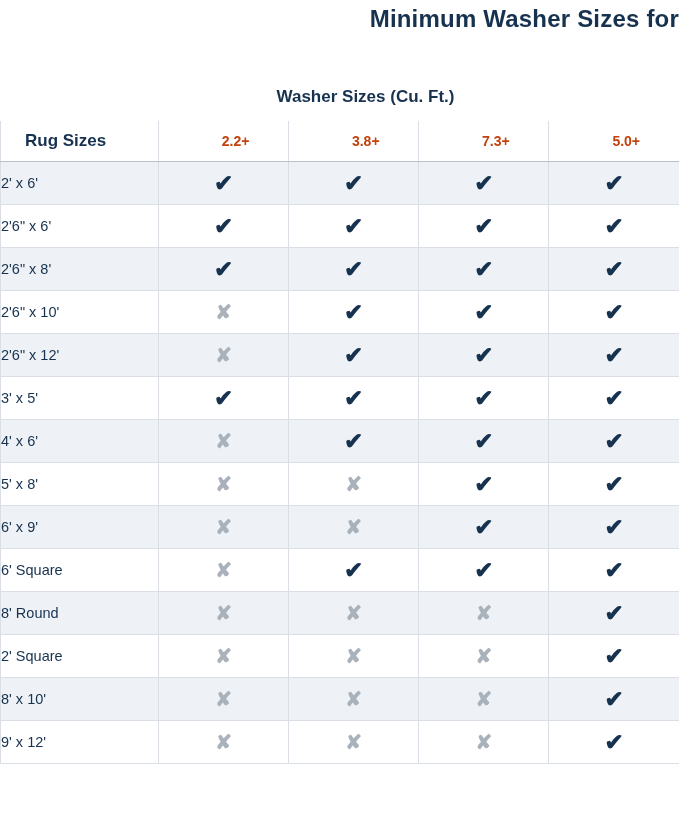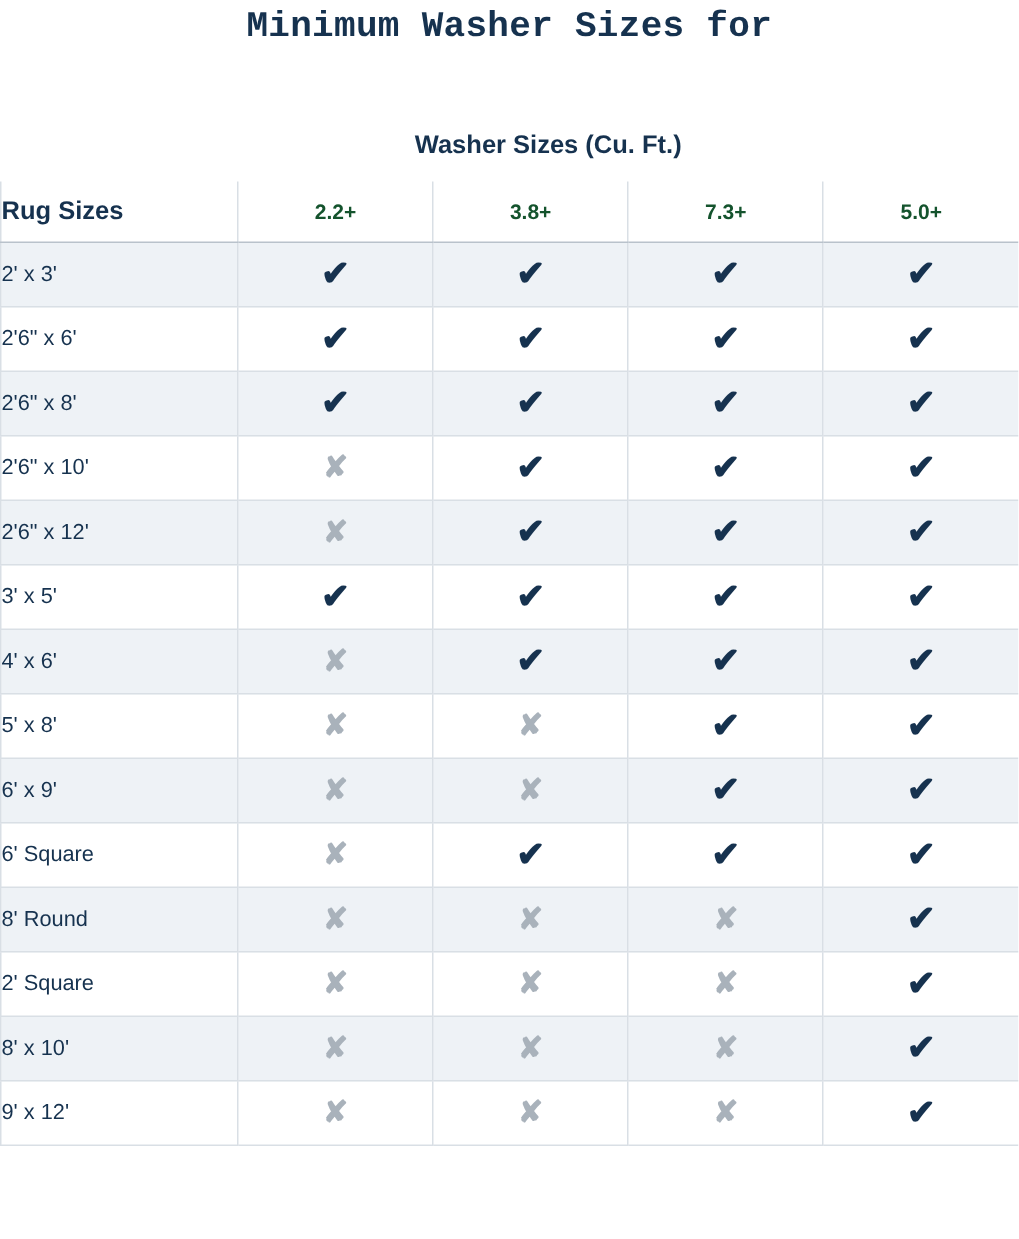--- a/index.html
+++ b/index.html
@@ -14,23 +14,22 @@
     color: #16324f;
     overflow: hidden;
   }
   .page {
     width: 679px;
     height: 826px;
     position: relative;
     box-sizing: border-box;
   }
   .title-block {
-    text-align: center;
+    text-align: right;
     padding-top: 2px;
-    font-family: Liberation Mono, monospace;
   }
   .title-line {
     font-size: 24px;
     font-weight: bold;
     color: #16324f;
     letter-spacing: 0.2px;
     line-height: 33px;
   }
   .washer-header {
     text-align: center;
@@ -53,34 +52,35 @@
     border: 1px solid #d9dfe5;
     height: 42px;
     padding: 0;
   }
   table.sizes thead th {
     border-top: none;
     border-bottom: 1px solid #b9c2cb;
     background: #ffffff;
     height: 40px;
     vertical-align: middle;
+    padding-left: 24px;
   }
   th.rug-head {
     text-align: left;
     padding-left: 14px;
     font-size: 17px;
     font-weight: bold;
     color: #16324f;
     border-left: none;
   }
   th.washer-head {
     text-align: center;
     font-size: 14px;
     font-weight: bold;
-    color: #14532d;
+    color: #c2410c;
   }
   th.washer-head:last-child { border-right: none; }
   td.rug-cell {
     text-align: left;
     padding-left: 14px;
     font-size: 14.5px;
     color: #16324f;
     border-left: none;
   }
   td.mark-cell {
@@ -128,21 +128,21 @@
       <tr>
         <th class="rug-head">Rug Sizes</th>
         <th class="washer-head">2.2+</th>
         <th class="washer-head">3.8+</th>
         <th class="washer-head">7.3+</th>
         <th class="washer-head">5.0+</th>
       </tr>
     </thead>
     <tbody id="table-body">
         <tr>
-          <td class="rug-cell">2' x 3'</td>
+          <td class="rug-cell">2' x 6'</td>
           <td class="mark-cell"><span class="mark yes">✔</span></td>
           <td class="mark-cell"><span class="mark yes">✔</span></td>
           <td class="mark-cell"><span class="mark yes">✔</span></td>
           <td class="mark-cell"><span class="mark yes">✔</span></td>
         </tr>
         <tr>
           <td class="rug-cell">2'6" x 6'</td>
           <td class="mark-cell"><span class="mark yes">✔</span></td>
           <td class="mark-cell"><span class="mark yes">✔</span></td>
           <td class="mark-cell"><span class="mark yes">✔</span></td>

